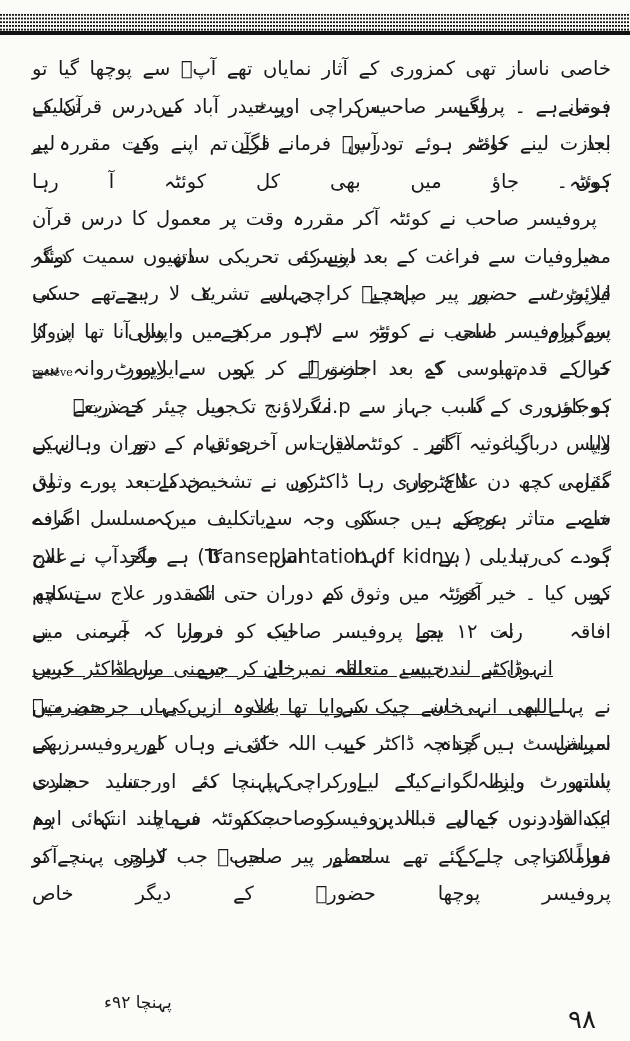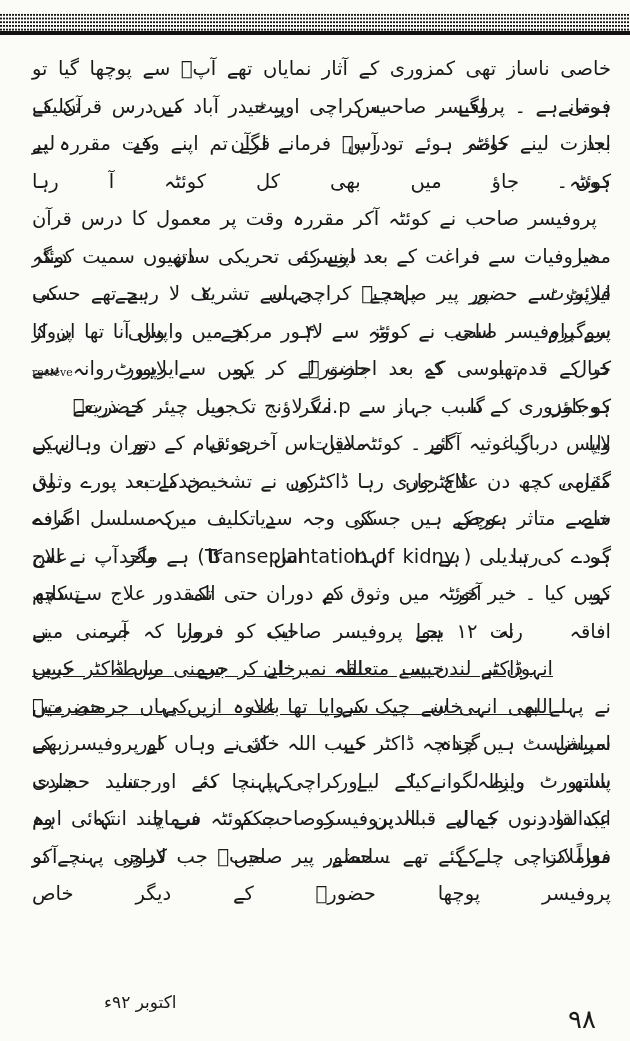--- a/index.html
+++ b/index.html
@@ -91,14 +91,14 @@
   <div>
     <div class="line indent-lg">انہوں نے لندن سے متعلقہ نمبر لے کر جرمنی میں ڈاکٹر حبیب اللہ خان سے بات کی حضرتؒ</div>
     <div class="line">نے پہلے بھی انہی سے چیک کروایا تھا علاوہ ازیں یہاں جرمنی میں امراض گردہ کے کئی اور بھی</div>
     <div class="line">سپیشلسٹ ہیں چنانچہ ڈاکٹر حبیب اللہ خان نے وہاں کے پروفیسرز کے ساتھ رابطہ کیا اور کہا کہ جتنا جلدی</div>
     <div class="line">پاسپورٹ ویزا لگوانے کے لیے کراچی پہنچا دئے اور سید حضرت عبدالقادر جمال الدین کو حکم فرمایا کہ وہ</div>
     <div class="line">ایک دو دنوں کے لیے قبلہ پروفیسر صاحب کوئٹہ سے چند انتہائی اہم معاملات کے سلسلے میں لاہور آکر</div>
     <div class="line">فوراً کراچی چلے گئے تھے ۔ حضور پیر صاحبؒ جب کراچی پہنچے تو پروفیسر پوچھا حضورؒ کے دیگر خاص</div>
   </div>
 </div>
 
-<div class="footer-date">اکتوبر ۹۲ء</div>
+<div class="footer-date">پہنچا ۹۲ء</div>
 <div class="page-number">۹۸</div>
 
 </body></html>

